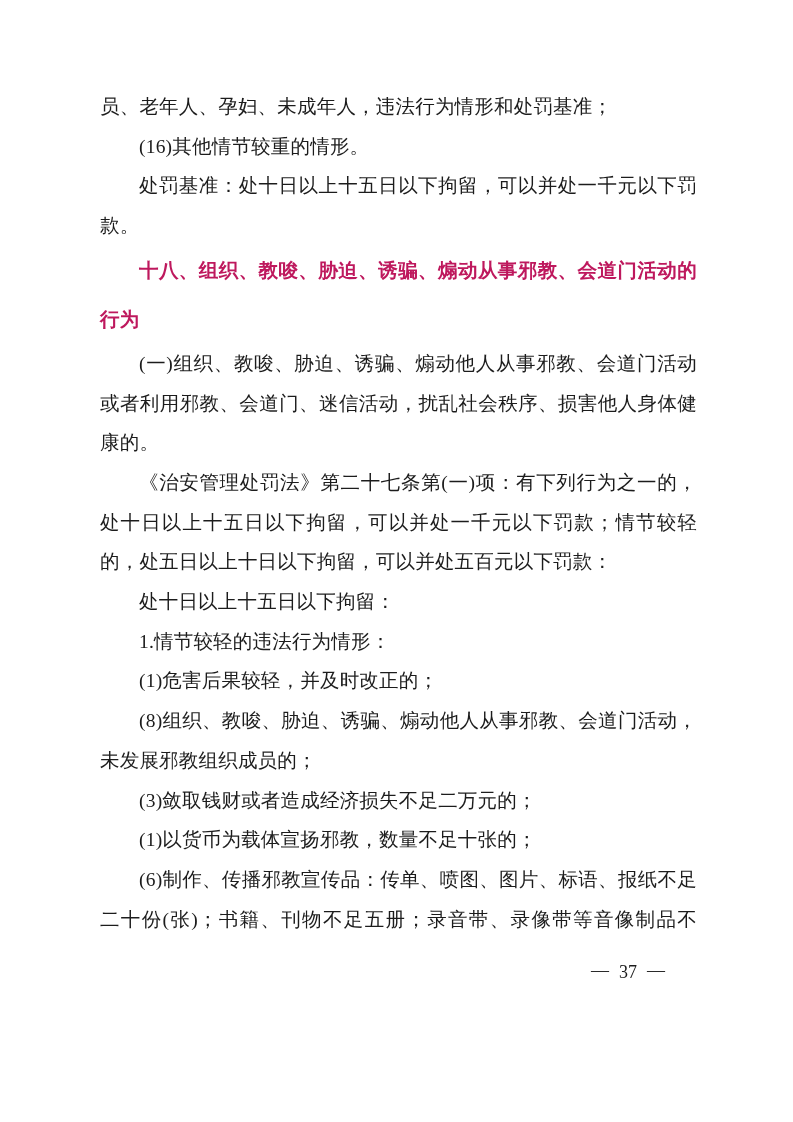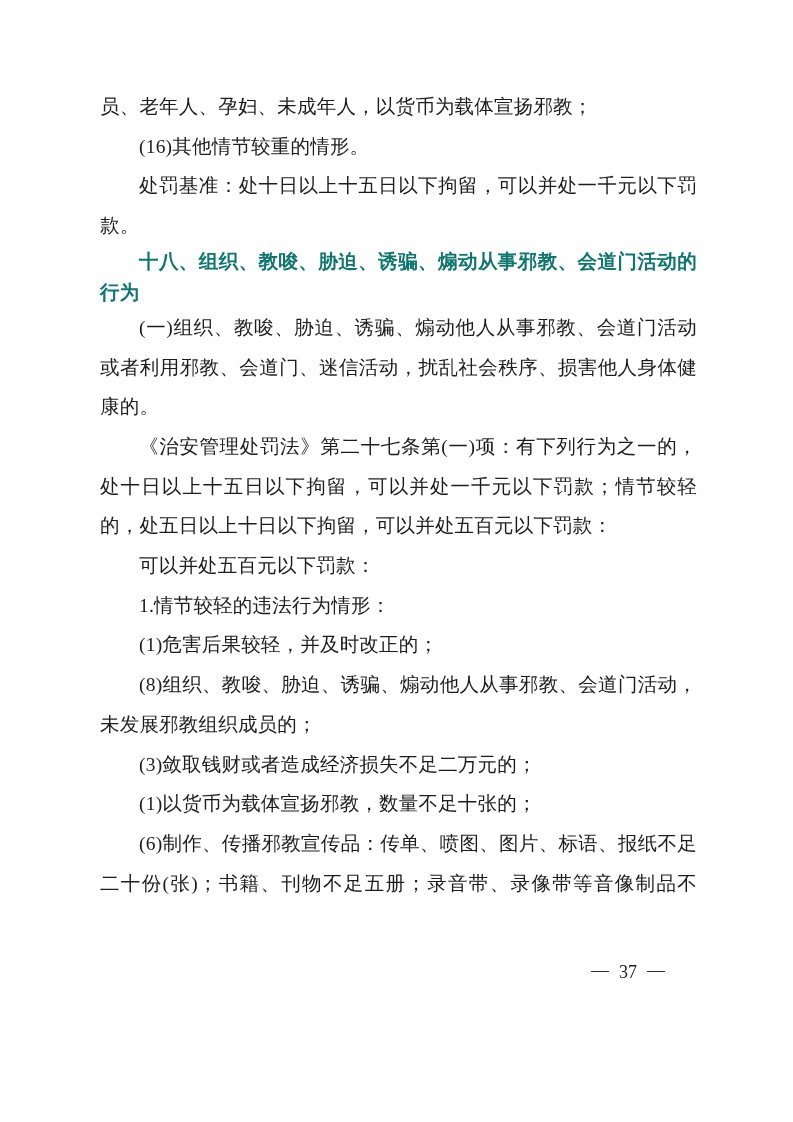--- a/index.html
+++ b/index.html
@@ -33,24 +33,24 @@
   .para.no-indent {
     text-indent: 0;
   }
   .para.fill-last {
     text-align-last: justify;
   }
   .heading {
     font-family: "Liberation Sans", "DejaVu Sans", sans-serif;
     font-weight: 700;
     font-size: 19.5px;
-    line-height: 31px;
+    line-height: 49px;
     text-align: justify;
     text-indent: 2em;
-    color: #0f766e;
+    color: #be185d;
     letter-spacing: 0.2px;
   }
   .footer {
     position: absolute;
     left: 100px;
     top: 962px;
     width: 597px;
     text-align: right;
     padding-right: 32px;
     font-size: 18px;
@@ -64,27 +64,27 @@
   .footer .num {
     margin: 0 10px;
     font-family: "Liberation Serif", "DejaVu Serif", serif;
   }
 </style>
 </head>
 <body>
 
 <div class="page">
   <div class="content">
-    <p class="para no-indent">员、老年人、孕妇、未成年人，以货币为载体宣扬邪教；</p>
+    <p class="para no-indent">员、老年人、孕妇、未成年人，违法行为情形和处罚基准；</p>
     <p class="para">(16)其他情节较重的情形。</p>
     <p class="para">处罚基准：处十日以上十五日以下拘留，可以并处一千元以下罚款。</p>
     <h2 class="heading">十八、组织、教唆、胁迫、诱骗、煽动从事邪教、会道门活动的行为</h2>
     <p class="para">(一)组织、教唆、胁迫、诱骗、煽动他人从事邪教、会道门活动或者利用邪教、会道门、迷信活动，扰乱社会秩序、损害他人身体健康的。</p>
     <p class="para">《治安管理处罚法》第二十七条第(一)项：有下列行为之一的，处十日以上十五日以下拘留，可以并处一千元以下罚款；情节较轻的，处五日以上十日以下拘留，可以并处五百元以下罚款：</p>
-    <p class="para">可以并处五百元以下罚款：</p>
+    <p class="para">处十日以上十五日以下拘留：</p>
     <p class="para">1.情节较轻的违法行为情形：</p>
     <p class="para">(1)危害后果较轻，并及时改正的；</p>
     <p class="para">(8)组织、教唆、胁迫、诱骗、煽动他人从事邪教、会道门活动，未发展邪教组织成员的；</p>
     <p class="para">(3)敛取钱财或者造成经济损失不足二万元的；</p>
     <p class="para">(1)以货币为载体宣扬邪教，数量不足十张的；</p>
     <p class="para fill-last">(6)制作、传播邪教宣传品：传单、喷图、图片、标语、报纸不足二十份(张)；书籍、刊物不足五册；录音带、录像带等音像制品不</p>
   </div>
 
   <div class="footer">
     <span class="dash">—</span><span class="num">37</span><span class="dash">—</span>

